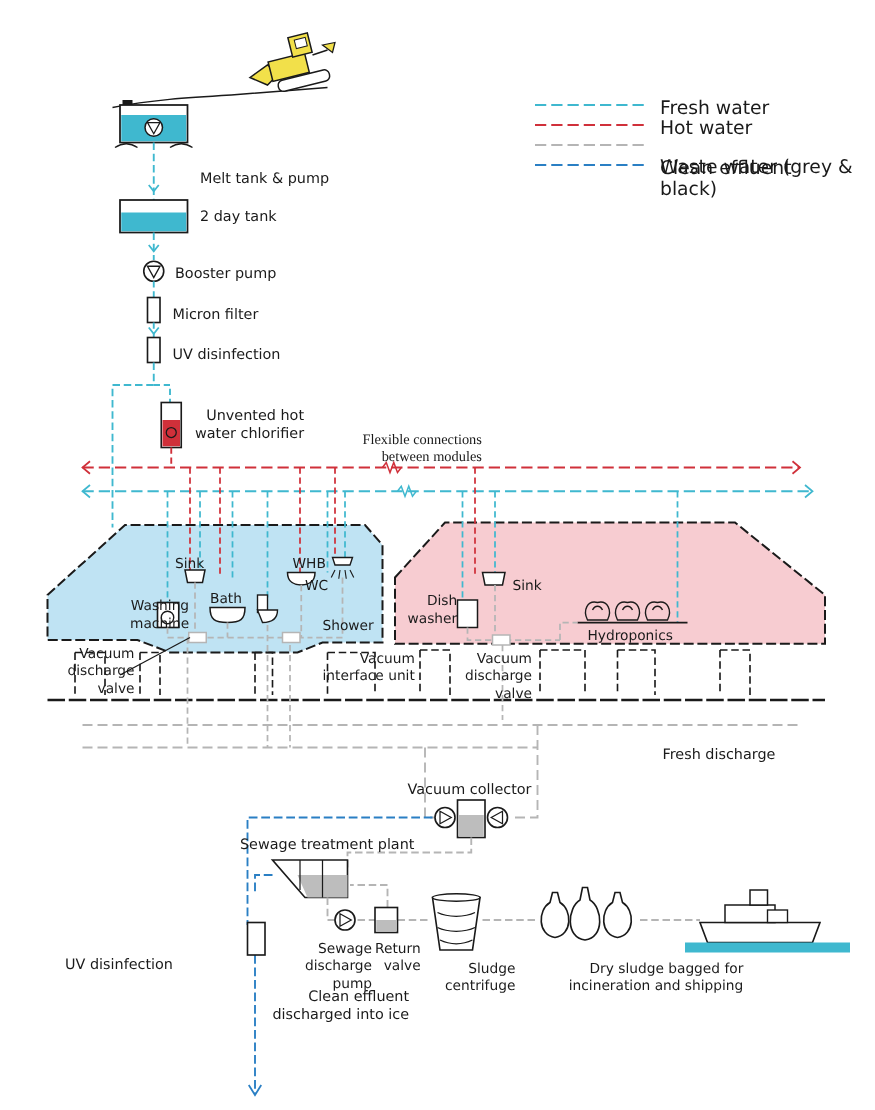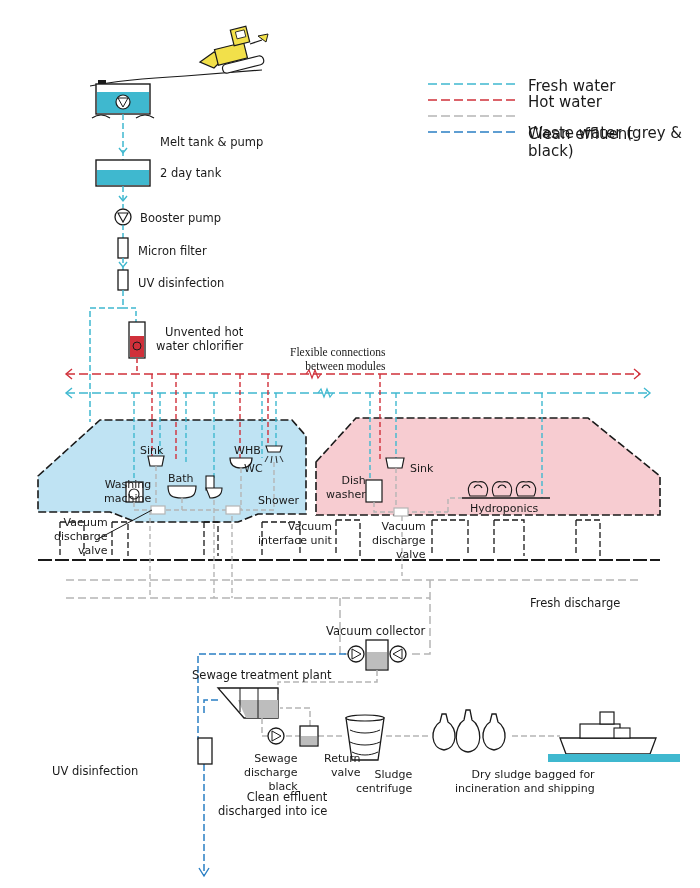--- a/index.html
+++ b/index.html
@@ -290,22 +290,22 @@
 interface unit</span>
 <span class="lbl small" style="left:372px;top:520px;">Vacuum
 discharge
 valve</span>
 
 <span class="lbl" style="left:326px;top:624px;">Vacuum collector</span>
 <span class="lbl" style="left:530px;top:596px;">Fresh discharge</span>
 <span class="lbl" style="left:192px;top:668px;">Sewage treatment plant</span>
 <span class="lbl small" style="left:244px;top:752px;">Sewage
 discharge
-black</span>
-<span class="lbl small" style="left:300px;top:752px;margin-left:24px;">Return
+pump</span>
+<span class="lbl small" style="left:300px;top:752px;">Return
 valve</span>
 <span class="lbl small" style="left:356px;top:768px;">Sludge
 centrifuge</span>
 <span class="lbl small" style="left:434px;top:768px;margin-left:21px;">Dry sludge bagged for
 incineration and shipping</span>
 <span class="lbl" style="left:52px;top:764px;">UV disinfection</span>
 <span class="lbl" style="left:218px;top:790px;">Clean effluent
 discharged into ice</span>
 
 </body></html>

